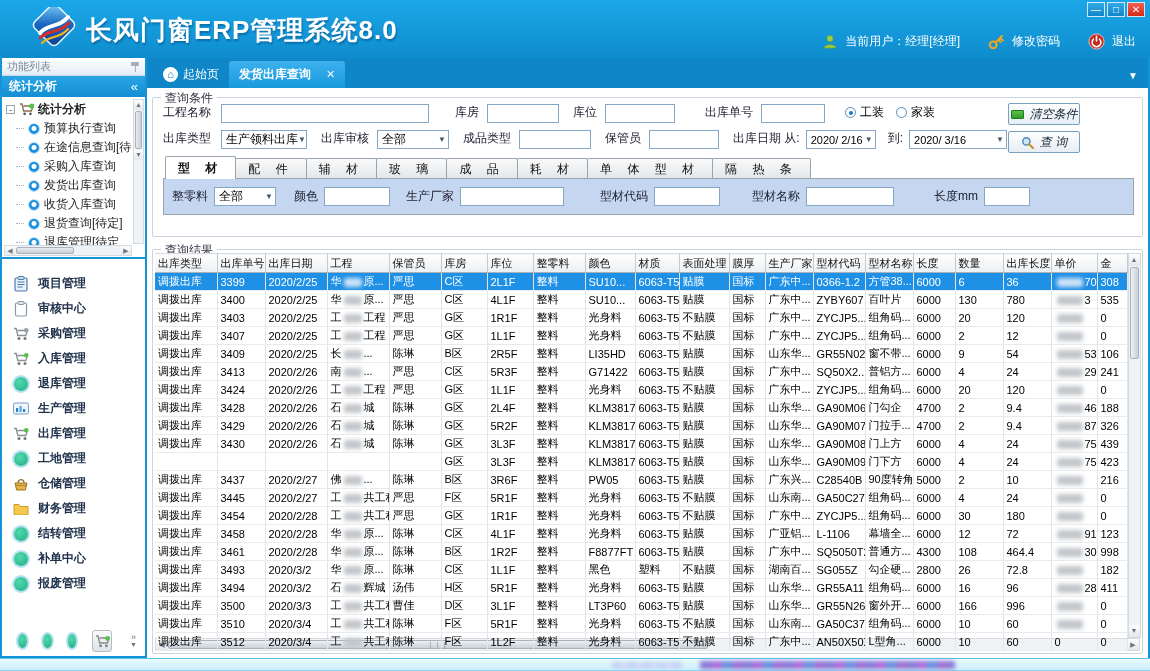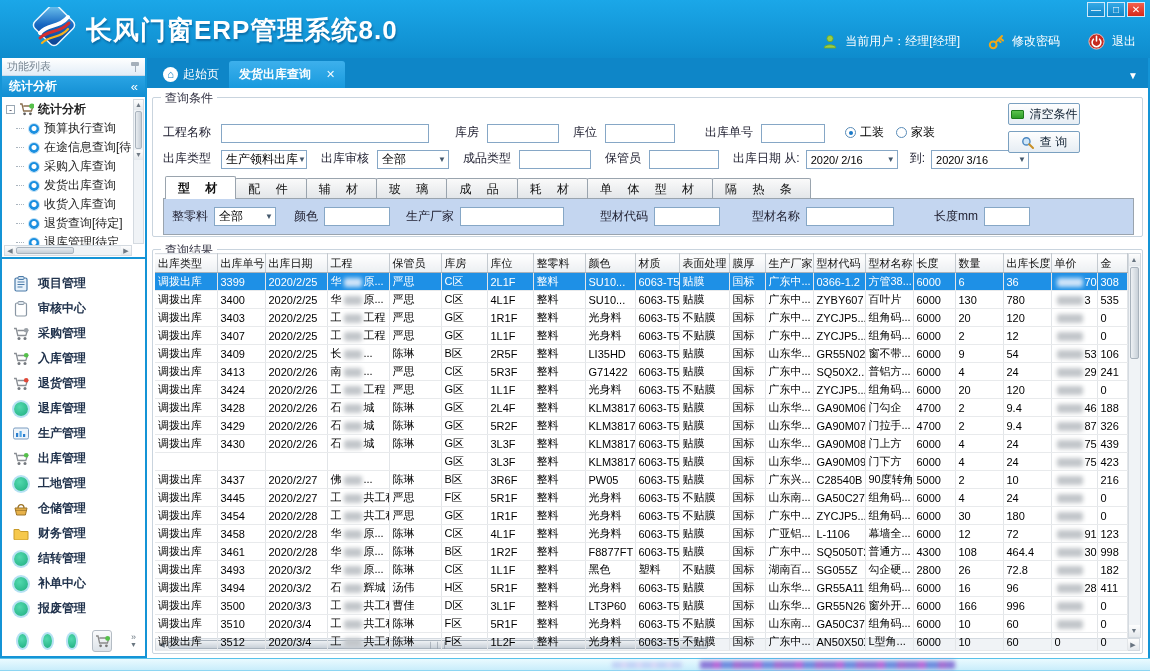--- a/index.html
+++ b/index.html
@@ -58,31 +58,31 @@
   .tab .home-ico { width:15px; height:15px; border-radius:50%; background:#fff; color:#1080c4; font-size:11px; line-height:15px; text-align:center; }
   .tab .closex { margin-left:10px; font-size:11px; opacity:.95; cursor:pointer; }
   .tabstrip .ddarrow { position:absolute; right:10px; bottom:7px; color:#fff; font-size:10px; cursor:pointer; }
 
   .content { flex:1 1 auto; background:#fff; padding:4px 5px 0 5px; display:flex; flex-direction:column; min-height:0; }
 
   
   .groupbox { position:relative; border:1px solid #c9d4de; border-radius:2px; }
   .grouplabel { position:absolute; top:-8px; left:8px; background:#fff; padding:0 4px; color:#334; font-size:12px; }
 
-  .querybox { height:140px; margin-top:5px; flex:0 0 auto; padding:26px 8px 0 10px; }
+  .querybox { height:140px; margin-top:5px; flex:0 0 auto; padding:6px 8px 0 10px; }
   .qrow { display:flex; align-items:flex-start; height:22px; margin-bottom:4px; }
   .qlabel { color:#223; white-space:nowrap; }
   .tinput { height:19px; border:1px solid #86a7c6; background:#fff; font-size:12px; padding:0 3px; }
   .combo { height:19px; border:1px solid #86a7c6; background:#fff; display:flex; align-items:center; justify-content:space-between; padding:0 2px 0 4px; font-size:12px; cursor:pointer; white-space:nowrap; }
   .combo .car { font-size:8px; color:#44586c; }
   .radio { display:inline-flex; align-items:center; gap:4px; margin-right:12px; cursor:pointer; }
   .rdot { width:11px; height:11px; border-radius:50%; border:1px solid #5a8cb8; background:#fff; position:relative; }
   .rdot.on:after { content:""; position:absolute; left:2.5px; top:2.5px; width:4px; height:4px; border-radius:50%; background:#1878c8; }
   .qbtns { position:absolute; right:62px; top:5px; display:flex; flex-direction:column; gap:6px; }
-  .btn { width:72px; height:22px; border:1px solid #7aa0c0; border-radius:2px; background:linear-gradient(#fefefe,#e6edf4); display:flex; align-items:center; justify-content:center; gap:6px; font-size:12px; color:#123; cursor:pointer; }
+  .btn { width:72px; height:22px; border:1px solid #7aa0c0; border-radius:2px; background:linear-gradient(#fefefe,#e6edf4); display:flex; align-items:center; justify-content:center; gap:6px; font-size:12px; color:#123; cursor:pointer;font-style:italic; }
   .clear-ico { width:13px; height:9px; background:linear-gradient(#5cc24e,#2e9e28); border:1px solid #1d7a1a; border-radius:1px; }
 
   .mattabs { display:flex; margin-top:6px; padding-left:2px; }
   .mtab { height:21px; padding:0 12px; border:1px solid #9aa4ae; border-bottom:none; background:linear-gradient(#fafafa,#e2e5e8); display:flex; align-items:center; font-size:12px; letter-spacing:6px; color:#111; border-radius:2px 2px 0 0; margin-right:-1px; cursor:pointer; }
   .mtab.active { background:#fff; height:23px; margin-top:-2px; font-weight:bold; position:relative; z-index:2; }
   .subfilter { border:1px solid #9aa4ae; background:#c4d6f0; height:37px; display:flex; align-items:center; padding-left:8px; position:relative; z-index:1; margin-top:-1px; }
   .subfilter .qlabel { font-size:12px; }
 
   .resultwrap { flex:1 1 auto; margin-top:12px; margin-bottom:4px; display:flex; flex-direction:column; min-height:0; }
   .resultbox { flex:1 1 auto; padding:3px 2px 2px 2px; display:flex; flex-direction:column; min-height:0; }
@@ -269,31 +269,20 @@
                 <path d="M1 1.5 h2.2 l1.6 7 h8 l1.7-5 H4.6" fill="none" stroke="#8a8f95" stroke-width="1.3"></path>
                 <circle cx="6" cy="11.6" r="1.5" fill="#73787e"></circle>
                 <circle cx="12" cy="11.6" r="1.5" fill="#73787e"></circle>
                 <circle cx="13.2" cy="3.2" r="2.3" fill="#55c04a"></circle>
               </svg>
             </span>
             <span class="mi-label">入库管理</span>
           </div>
           <div class="menu-item">
             <span class="mi-icon">
-              <svg width="16" height="14" viewBox="0 0 16 14">
-                <path d="M1 1.5 h2.2 l1.6 7 h8 l1.7-5 H4.6" fill="none" stroke="#8a8f95" stroke-width="1.3"></path>
-                <circle cx="6" cy="11.6" r="1.5" fill="#73787e"></circle>
-                <circle cx="12" cy="11.6" r="1.5" fill="#73787e"></circle>
-                <circle cx="13.2" cy="3.2" r="2.3" fill="#e04838"></circle>
-              </svg>
-            </span>
-            <span class="mi-label">退货管理</span>
-          </div>
-          <div class="menu-item">
-            <span class="mi-icon">
               <span class="circle-ico" style="display:inline-block"></span>
             </span>
             <span class="mi-label">退库管理</span>
           </div>
           <div class="menu-item">
             <span class="mi-icon">
               <svg width="16" height="13" viewBox="0 0 16 13">
                 <rect x="0.5" y="1" width="15" height="11" rx="1.5" fill="#eef5fb" stroke="#7a9cc0"></rect>
                 <rect x="3" y="6" width="2.2" height="4" fill="#2a7fd0"></rect>
                 <rect x="6.5" y="4" width="2.2" height="6" fill="#54a8e8"></rect>
@@ -421,21 +410,21 @@
             <span class="qlabel" style="margin-left:14px">出库审核</span>
             <span class="combo" style="width:72px; margin-left:8px">
               <span>全部</span>
                 <span class="car">▼</span>
             </span>
             <span class="qlabel" style="margin-left:14px">成品类型</span>
             <input class="tinput" style="width: 72px; margin-left: 8px;">
             <span class="qlabel" style="margin-left:14px">保管员</span>
             <input class="tinput" style="width: 70px; margin-left: 8px;">
             <span class="qlabel" style="margin-left:14px">出库日期 从:</span>
-            <span class="combo" style="width:92px; margin-left:6px; font-size:11px">
+            <span class="combo" style="width:70px; margin-left:6px; font-size:11px">
               <span>2020/ 2/16</span>
                 <span class="car">▼</span>
             </span>
             <span class="qlabel" style="margin-left:12px">到:</span>
             <span class="combo" style="width:98px; margin-left:6px; font-size:11px">
               <span>2020/ 3/16</span>
                 <span class="car">▼</span>
             </span>
           </div>
 

